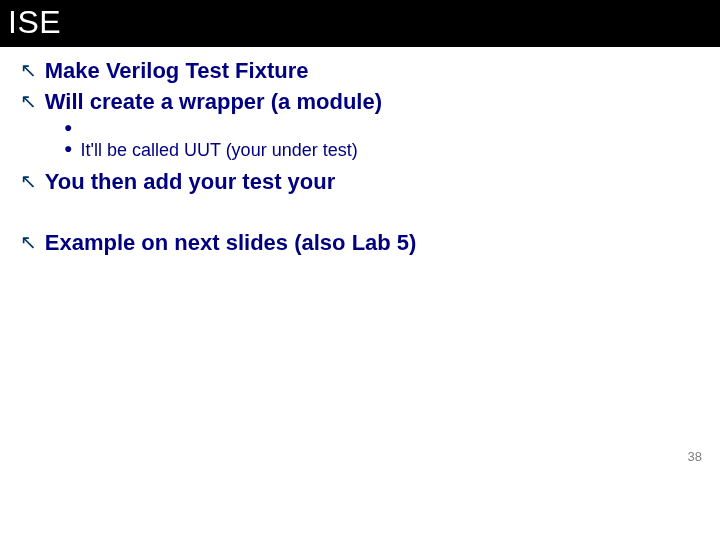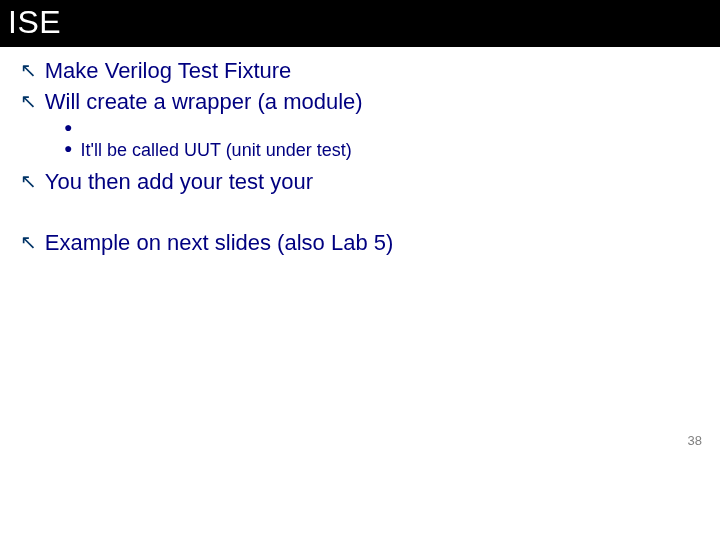--- a/index.html
+++ b/index.html
@@ -4,27 +4,27 @@
 <style>
   * { margin: 0; padding: 0; box-sizing: border-box; }
   html, body { width: 720px; height: 540px; font-family: Verdana, Geneva, sans-serif; background: #fff; overflow: hidden; }
   .slide { width: 720px; height: 476px; position: relative; }
   .titlebar { background: #000; color: #fff; padding: 4px 12px 6px 8px; }
   .titlebar h1 { font-size: 32px; font-weight: 400; letter-spacing: 0.5px; }
   .content { padding: 10px 20px 0 20px; }
   ul.level1 { list-style: none; }
   ul.level1 > li { color: #000080; font-size: 22px; font-weight: 400; margin-bottom: 2px; display: flex; align-items: flex-start; }
   ul.level1 > li .bullet1 { color: #003366; font-size: 20px; margin-right: 8px; line-height: 1.3; flex-shrink: 0; }
-  ul.level1 > li .text1 { line-height: 1.3; }
+  ul.level1 > li .text1 { line-height: 1.3; font-weight: bold; }
   ul.level2 { list-style: none; padding-left: 44px; margin-top: 2px; margin-bottom: 6px; }
   ul.level2 > li { color: #000080; font-size: 18px; font-weight: 400; display: flex; align-items: flex-start; margin-bottom: 1px; }
   ul.level2 > li .bullet2 { font-size: 14px; margin-right: 8px; line-height: 1.4; flex-shrink: 0; }
   ul.level2 > li .text2 { line-height: 1.3; }
   .gap { height: 30px; }
-  .pagenum { position: absolute; bottom: 28px; right: 18px; font-size: 13px; color: #808080; }
+  .pagenum { position: absolute; bottom: 12px; right: 18px; font-size: 13px; color: #808080; }
 </style>
 </head>
 <body>
 
 <div class="slide">
   <div class="titlebar">
     <h1>ISE</h1>
   </div>
   <div class="content">
     <ul class="level1">
@@ -36,21 +36,21 @@
         <span class="bullet1">↖</span>
         <span class="text1">Will create a wrapper (a module)</span>
       </li>
     </ul>
     <ul class="level2">
       <li>
         <span class="bullet2">●</span>
       </li>
       <li>
         <span class="bullet2">●</span>
-        <span class="text2">It'll be called UUT (unit under test)</span>
+        <span class="text2">It'll be called UUT (your under test)</span>
       </li>
     </ul>
     <ul class="level1">
       <li>
         <span class="bullet1">↖</span>
         <span class="text1">You then add your test your</span>
       </li>
     </ul>
     <div class="gap"></div>
     <ul class="level1">

